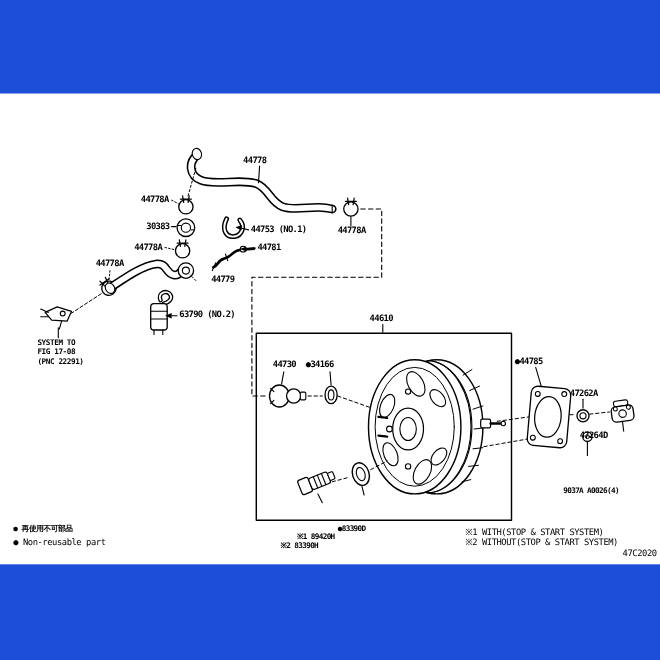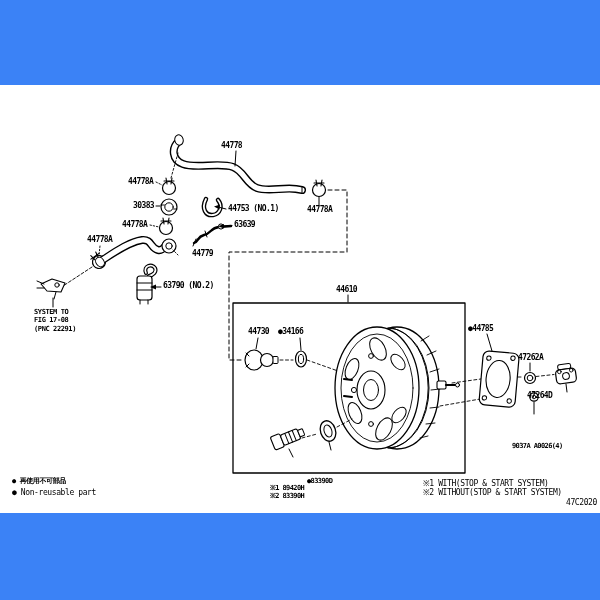--- a/index.html
+++ b/index.html
@@ -1,16 +1,16 @@
 <!DOCTYPE html>
 <html><head>
 <meta charset="utf-8">
 <style>
   html,body{margin:0;padding:0;background:#000;}
-  .stage{position:relative;width:600px;height:600px;background:#3b82f6;overflow:hidden;
+  .stage{position:relative;width:600px;height:600px;background:#1d4ed8;overflow:hidden;
          font-family:"DejaVu Sans Mono",monospace;}
   .paper{position:absolute;left:0;top:85px;width:600px;height:428px;background:#fff;}
   svg.art{position:absolute;left:0;top:0;width:600px;height:600px;}
   .lbl{position:absolute;font:700 8px/1.1 "DejaVu Sans Mono",monospace;
        letter-spacing:-0.6px;color:#000;white-space:nowrap;}
   .lbl.sm{font-size:7px;margin-top:28px;}
   .note{position:absolute;font:400 8px/1.1 "DejaVu Sans Mono",monospace;
         letter-spacing:-0.4px;color:#000;white-space:nowrap;text-align:center;}
   .refer{position:absolute;font:700 7px/1.18 "DejaVu Sans Mono",monospace;
          letter-spacing:-0.4px;color:#000;white-space:nowrap;}
@@ -207,41 +207,41 @@
       <path d="M161,287 L155,287" stroke-width="1"></path>
       <polygon points="150,287 156,284.5 156,289.5" fill="#000" stroke="none"></polygon>
     </g>
   </svg>
 
   <div class="lbl" style="left:221px;top:142px">44778</div>
   <div class="lbl" style="left:128px;top:178px">44778A</div>
   <div class="lbl" style="left:133px;top:202px">30383</div>
   <div class="lbl" style="left:228px;top:205px">44753 (NO.1)</div>
   <div class="lbl" style="left:307px;top:206px">44778A</div>
-  <div class="lbl" style="left:234px;top:221px">63639</div>
+  <div class="lbl" style="left:234px;top:221px">44781</div>
   <div class="lbl" style="left:122px;top:221px">44778A</div>
   <div class="lbl" style="left:192px;top:250px">44779</div>
   <div class="lbl" style="left:87px;top:236px">44778A</div>
   <div class="lbl" style="left:163px;top:282px">63790 (NO.2)</div>
 
   <div class="refer" style="left:34px;top:308px">
     <div>SYSTEM TO</div>
     <div>FIG 17-08</div>
     <div>(PNC 22291)</div>
   </div>
 
   <div class="lbl" style="left:336px;top:286px">44610</div>
   <div class="lbl" style="left:248px;top:328px">44730</div>
   <div class="lbl" style="left:278px;top:328px">●34166</div>
   <div class="lbl" style="left:468px;top:325px">●44785</div>
   <div class="lbl" style="left:518px;top:354px">47262A</div>
   <div class="lbl" style="left:527px;top:392px">47264D</div>
   <div class="lbl sm" style="left:512px;top:415px">9037A A0026(4)</div>
   <div class="lbl sm" style="left:270px;top:457px">※1 89420H</div>
-  <div class="lbl sm" style="left:270px;top:465px">※2 83390H</div>
+  <div class="lbl sm" style="left:255px;top:465px">※2 83390H</div>
   <div class="lbl sm" style="left:307px;top:450px">●83390D</div>
 
   <div class="refer" style="left:12px;top:477px">
     <span>●</span>
     <span>再使用不可部品</span>
   </div>
   <div class="note" style="left:12px;top:489px">
     <span>●</span>
     <span>Non-reusable part</span>
   </div>

